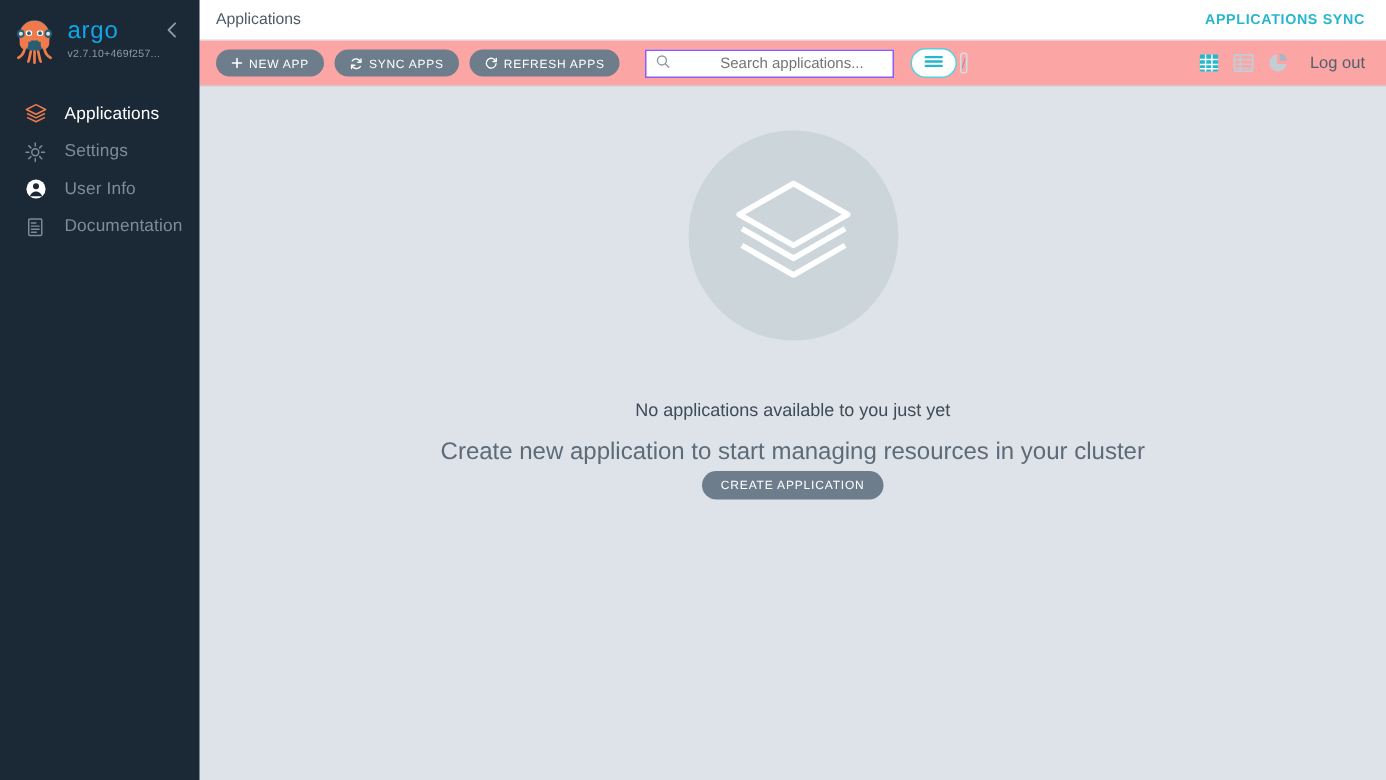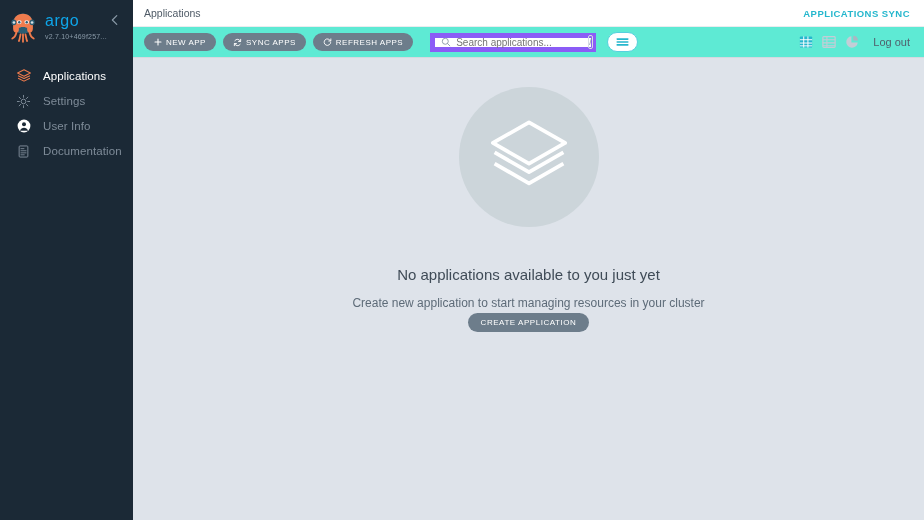--- a/index.html
+++ b/index.html
@@ -65,39 +65,40 @@
     border-bottom: 1px solid #e9ecef;
     flex: 0 0 27px;
   }
   .crumb { font-size: 10.5px; color: #4e5a66; }
   .crumb-right {
     margin-left: auto; font-size: 9.5px; color: #26b7cd;
     letter-spacing: .45px; font-weight: 600;
   }
 
   .toolbar {
-    height: 31px; background: #5eead4;
+    height: 31px; background: #fca5a5;
     display: flex; align-items: center;
     padding: 0 14px 0 11px; flex: 0 0 31px;
     border-bottom: 1px solid #d3d9e0;
   }
   .btn {
     height: 18px; border-radius: 9px; background: #6d7d8b;
     color: #fff; font-size: 8px; letter-spacing: .5px;
     display: inline-flex; align-items: center;
     padding: 0 10px; margin-right: 7px; cursor: pointer;
     white-space: nowrap; border: none;
   }
   .btn .bi { margin-right: 4px; display: flex; align-items: center; }
 
   .search-wrap {
     position: relative; width: 166px; height: 19px;
-    border: 5px solid #8b5cf6; background: #fff;
+    border: 1px solid #8b5cf6; background: #fff;
     display: flex; align-items: center; padding: 0 4px 0 6px;
     margin-left: 10px;
+    gap: 28px;
   }
   .search-input {
     border: none; outline: none; flex: 1;
     font-size: 10px; color: #90a0ae; margin-left: 5px;
     font-family: "Liberation Sans", sans-serif; background: transparent;
   }
   .slash-key {
     width: 13px; height: 14px; border: 1px solid #d7dde4;
     border-radius: 2px; font-size: 9px; color: #8d9aa7;
     display: flex; align-items: center; justify-content: center;
@@ -122,24 +123,24 @@
   .empty {
     margin-top: 29px; display: flex; flex-direction: column;
     align-items: center; width: 100%;
   }
   .empty-circle {
     width: 140px; height: 140px; border-radius: 50%;
     background: #ccd5da;
     display: flex; align-items: center; justify-content: center;
   }
   .empty-title {
-    margin-top: 39px; font-size: 15px; color: #3f4b57; font-weight: 400;
+    margin-top: 39px; font-size: 12px; color: #3f4b57; font-weight: 400;
   }
   .empty-sub {
-    margin-top: 13px; font-size: 12px; color: #5d6b78; text-align: center;
+    margin-top: 13px; font-size: 16px; color: #5d6b78; text-align: center;
   }
   .create-btn {
     margin-top: 3px; height: 19px; border-radius: 10px;
     background: #6d7d8b; color: #fff; font-size: 8px;
     letter-spacing: .55px; padding: 0 13px; border: none;
     display: inline-flex; align-items: center; cursor: pointer;
   }
 </style>
 </head>
 <body>

